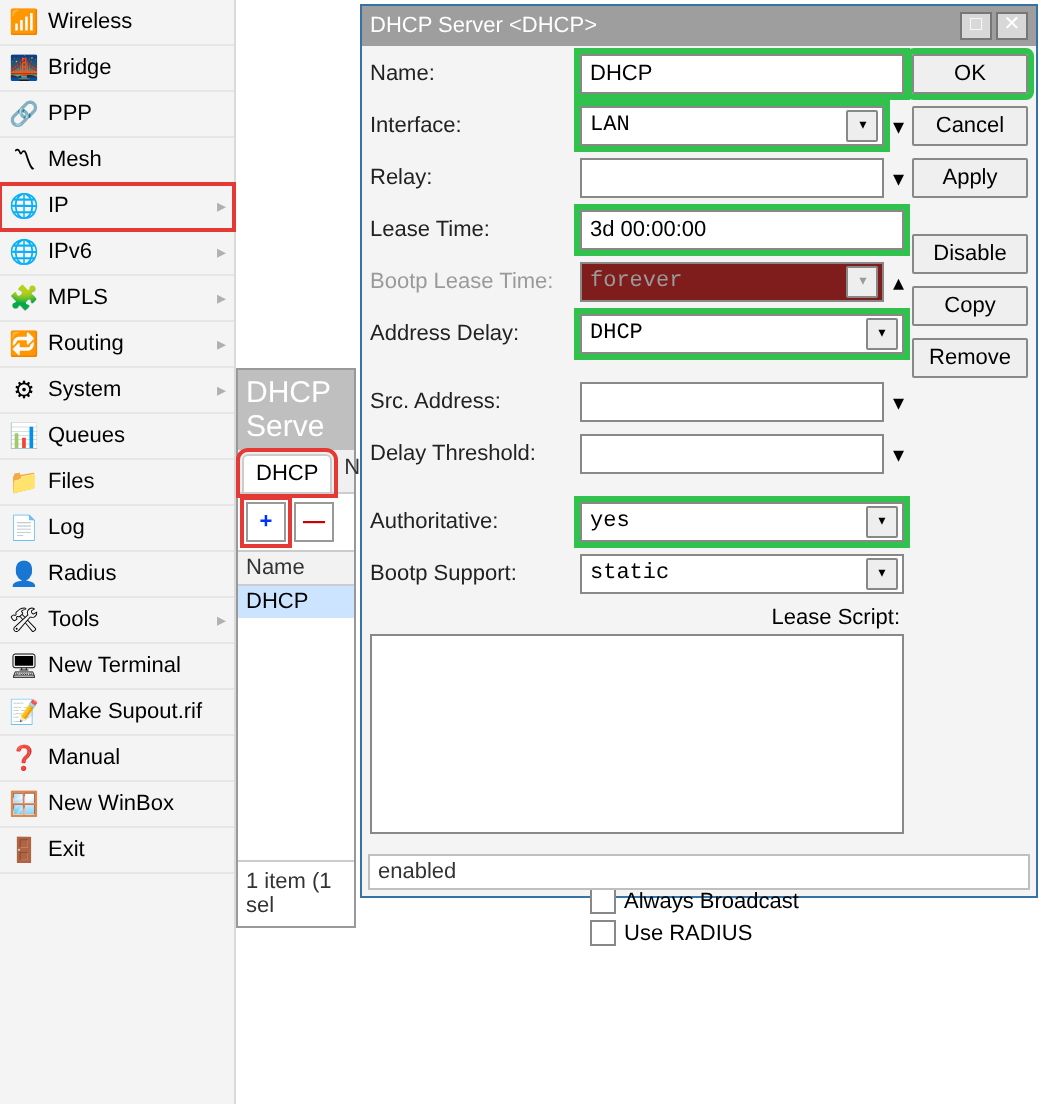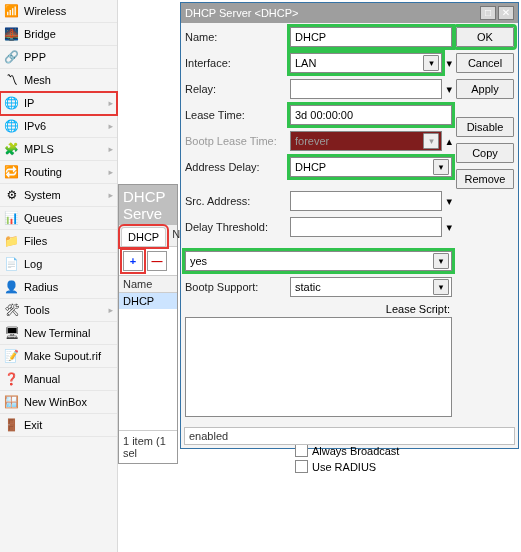--- a/index.html
+++ b/index.html
@@ -34,21 +34,21 @@
   .dlg-form { flex: 1; }
   .dlg-btns { width: 58px; display: flex; flex-direction: column; gap: 6px; }
   .btn { border: 1px solid #888; background: #efefef; padding: 3px 2px; text-align: center; cursor: default; border-radius:1px;}
   .btn.ok { outline: 3px solid #31c24d; outline-offset: 0px; }
 
   .row { display: flex; align-items: center; margin-bottom: 6px; }
   .row .lbl { width: 105px; text-align: left; padding-right: 4px; color: #222; }
   .row.disabled .lbl, .row.disabled .val { color: #9a9a9a; }
   .field-wrap { position: relative; flex: 1; display: flex; align-items: center; }
   .field-wrap input, .field-wrap .select { width: 100%; height: 20px; border: 1px solid #888; background: #fff; padding: 0 4px; font: inherit;}
-  .field-wrap .select { display: flex; align-items: center; justify-content: space-between; padding-right: 2px; }
+  .field-wrap .select { display: flex; align-items: center; justify-content: space-between; padding-right: 2px; font-family: Liberation Mono, monospace; }
   .field-wrap .dd { width: 16px; height: 16px; border: 1px solid #888; background: #eee; display:flex; align-items:center; justify-content:center; font-size:9px; border-radius:1px;}
   .dd-trailing { margin-left: 4px; }
   .green-hl { outline: 3px solid #31c24d; outline-offset: 0px; }
   .row.disabled .field-wrap input, .row.disabled .select { background: #7f1d1d; color: #9a9a9a; }
   .script-lbl { text-align: right; margin: 2px 2px 2px 0; }
   .script-area { width: 100%; height: 100px; border: 1px solid #888; background: #fff; }
   .chk-row { display: flex; align-items: center; gap: 4px; margin: 3px 0 3px 110px; }
   .chk { width: 13px; height: 13px; border: 1px solid #888; background: #fff; }
   .statusbar { position:absolute; left:3px; right:3px; bottom:3px; height:18px; border:1px solid #bfbfbf; background:#fff; display:flex; align-items:center; padding-left:4px; color:#333; }
 </style>
@@ -226,20 +226,21 @@
       </div>
       <div class="row">
         <div class="lbl">Delay Threshold:</div>
         <div class="field-wrap">
             <input value="" style="">
           </div>
         <span class="dd dd-trailing">▾</span>
       </div>
       <div style="height:8px"></div>
       <div class="row">
+        <div class="lbl">Authoritative:</div>
         <div class="field-wrap green-hl">
             <div class="select">
               <span>yes</span>
               <span class="dd">▾</span>
             </div>
           </div>
       </div>
       <div class="row">
         <div class="lbl">Bootp Support:</div>
         <div class="field-wrap">

